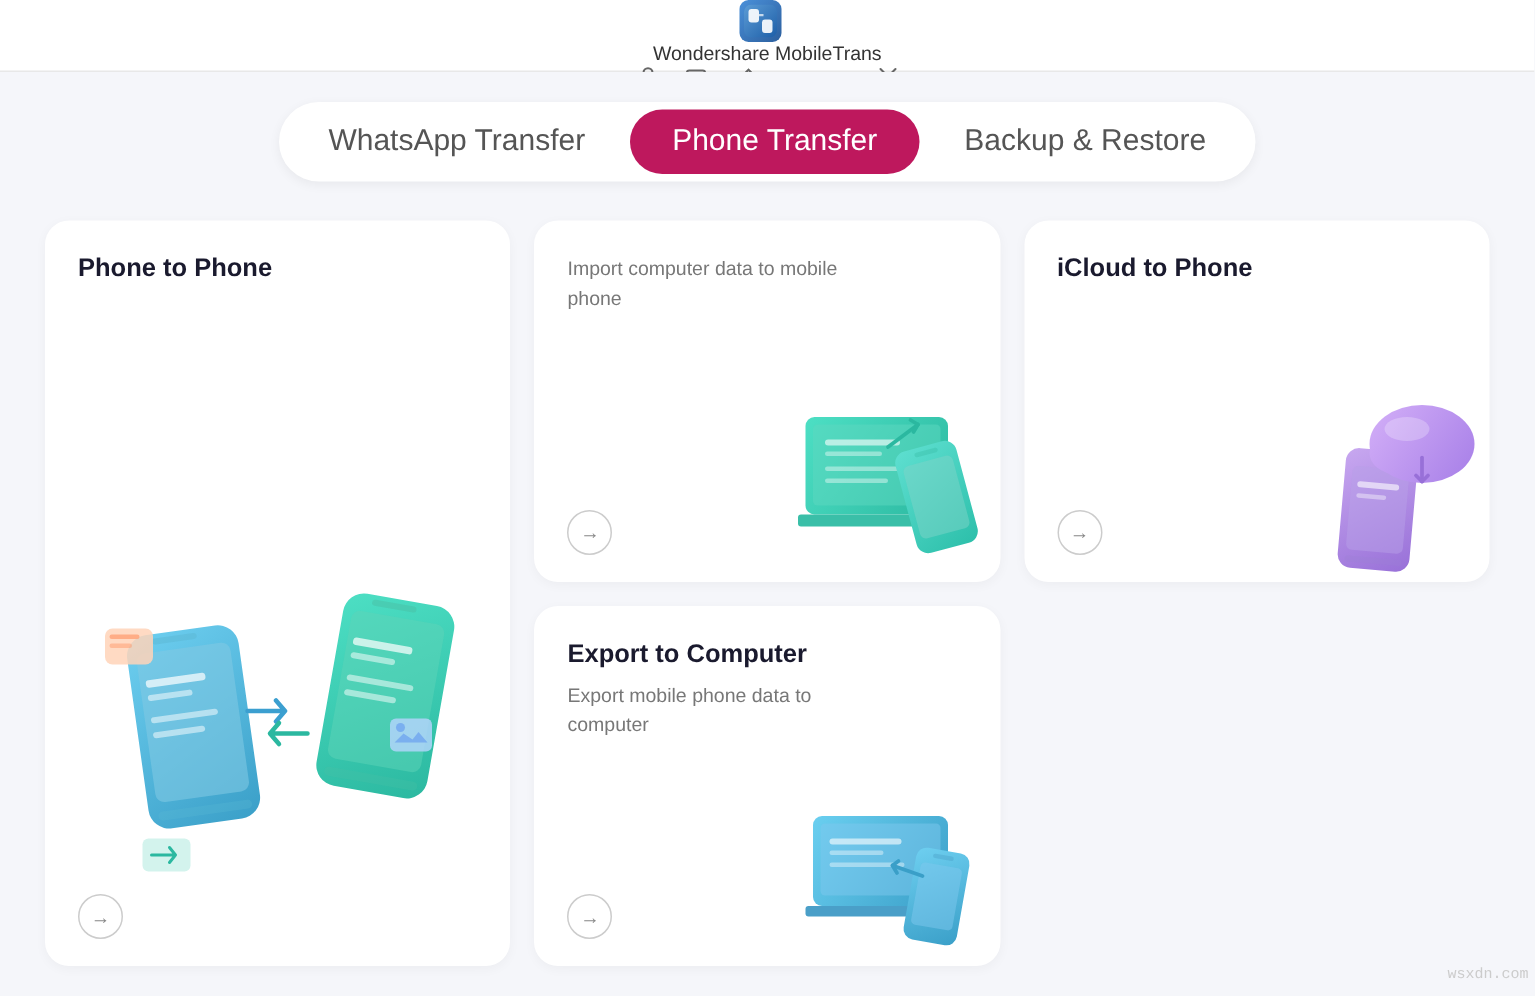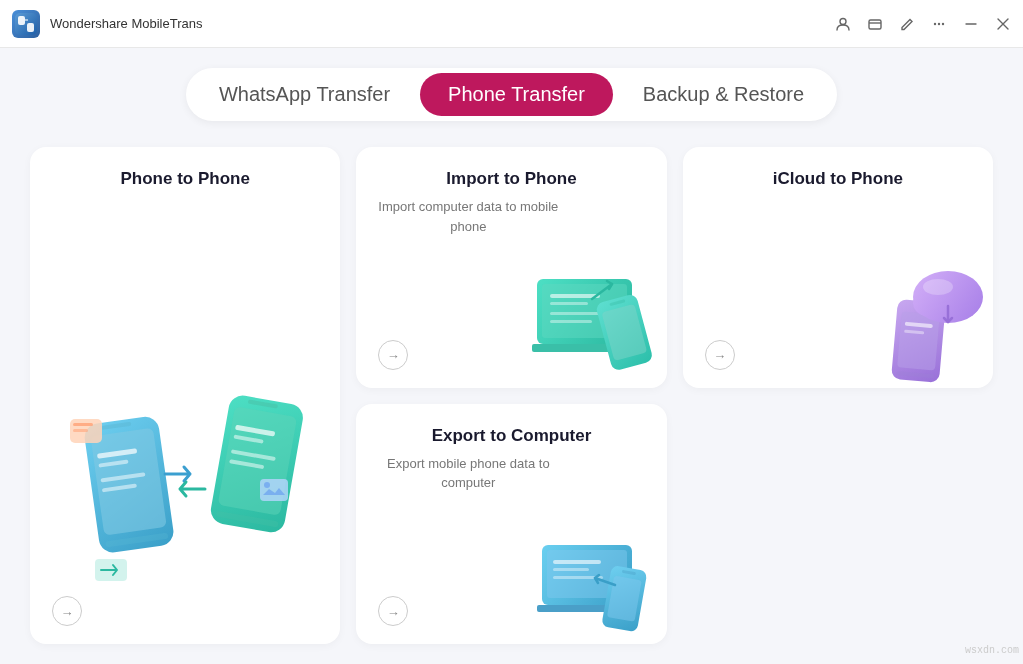--- a/index.html
+++ b/index.html
@@ -15,20 +15,21 @@
 
     
     .titlebar {
       background: #ffffff;
       height: 48px;
       display: flex;
       align-items: center;
       padding: 0 12px;
       border-bottom: 1px solid #e8e8e8;
       flex-shrink: 0;
+      flex-direction: column;
     }
     .titlebar-logo {
       width: 28px;
       height: 28px;
       border-radius: 6px;
       background: linear-gradient(135deg, #4A90D9 0%, #2C5F9E 100%);
       display: flex;
       align-items: center;
       justify-content: center;
       margin-right: 10px;
@@ -101,21 +102,20 @@
 
     .card {
       background: #ffffff;
       border-radius: 16px;
       padding: 22px 22px 18px 22px;
       position: relative;
       overflow: hidden;
       cursor: pointer;
       transition: box-shadow 0.2s;
       box-shadow: 0 2px 8px rgba(0,0,0,0.04);
-      text-align: center;
     }
     .card-large {
       grid-row: span 2;
     }
 
     .card-title {
       font-size: 17px;
       font-weight: 700;
       color: #1a1a2e;
       margin-bottom: 8px;
@@ -281,21 +281,20 @@
         <circle cx="202" cy="106" r="3" fill="#6AA0F0" opacity="0.7"></circle>
 
         <rect x="30" y="180" width="32" height="22" rx="4" fill="#C8F0E8" opacity="0.8"></rect>
         <path d="M36 191 L52 191 L48 186 M52 191 L48 196" stroke="#2BB8A0" stroke-width="2" stroke-linecap="round" stroke-linejoin="round" fill="none"></path>
       </svg>
     </div>
     <div class="card-arrow">→</div>
   </div>
 
   <div class="card">
-    <div class="card-title">Import to Phone</div>
     <div class="card-desc">Import computer data to mobile phone</div>
     <div class="card-image">
       <svg width="150" height="130" viewBox="0 0 150 130" fill="none" xmlns="http://www.w3.org/2000/svg">
 
         <g transform="translate(15, 20)">
           <rect x="5" y="5" width="95" height="65" rx="6" fill="url(#laptopGrad)"></rect>
           <rect x="10" y="10" width="85" height="54" rx="3" fill="#5ED8C0" opacity="0.5"></rect>
 
           <rect x="18" y="20" width="50" height="4" rx="2" fill="white" opacity="0.6"></rect>
           <rect x="18" y="28" width="38" height="3" rx="1.5" fill="white" opacity="0.4"></rect>

